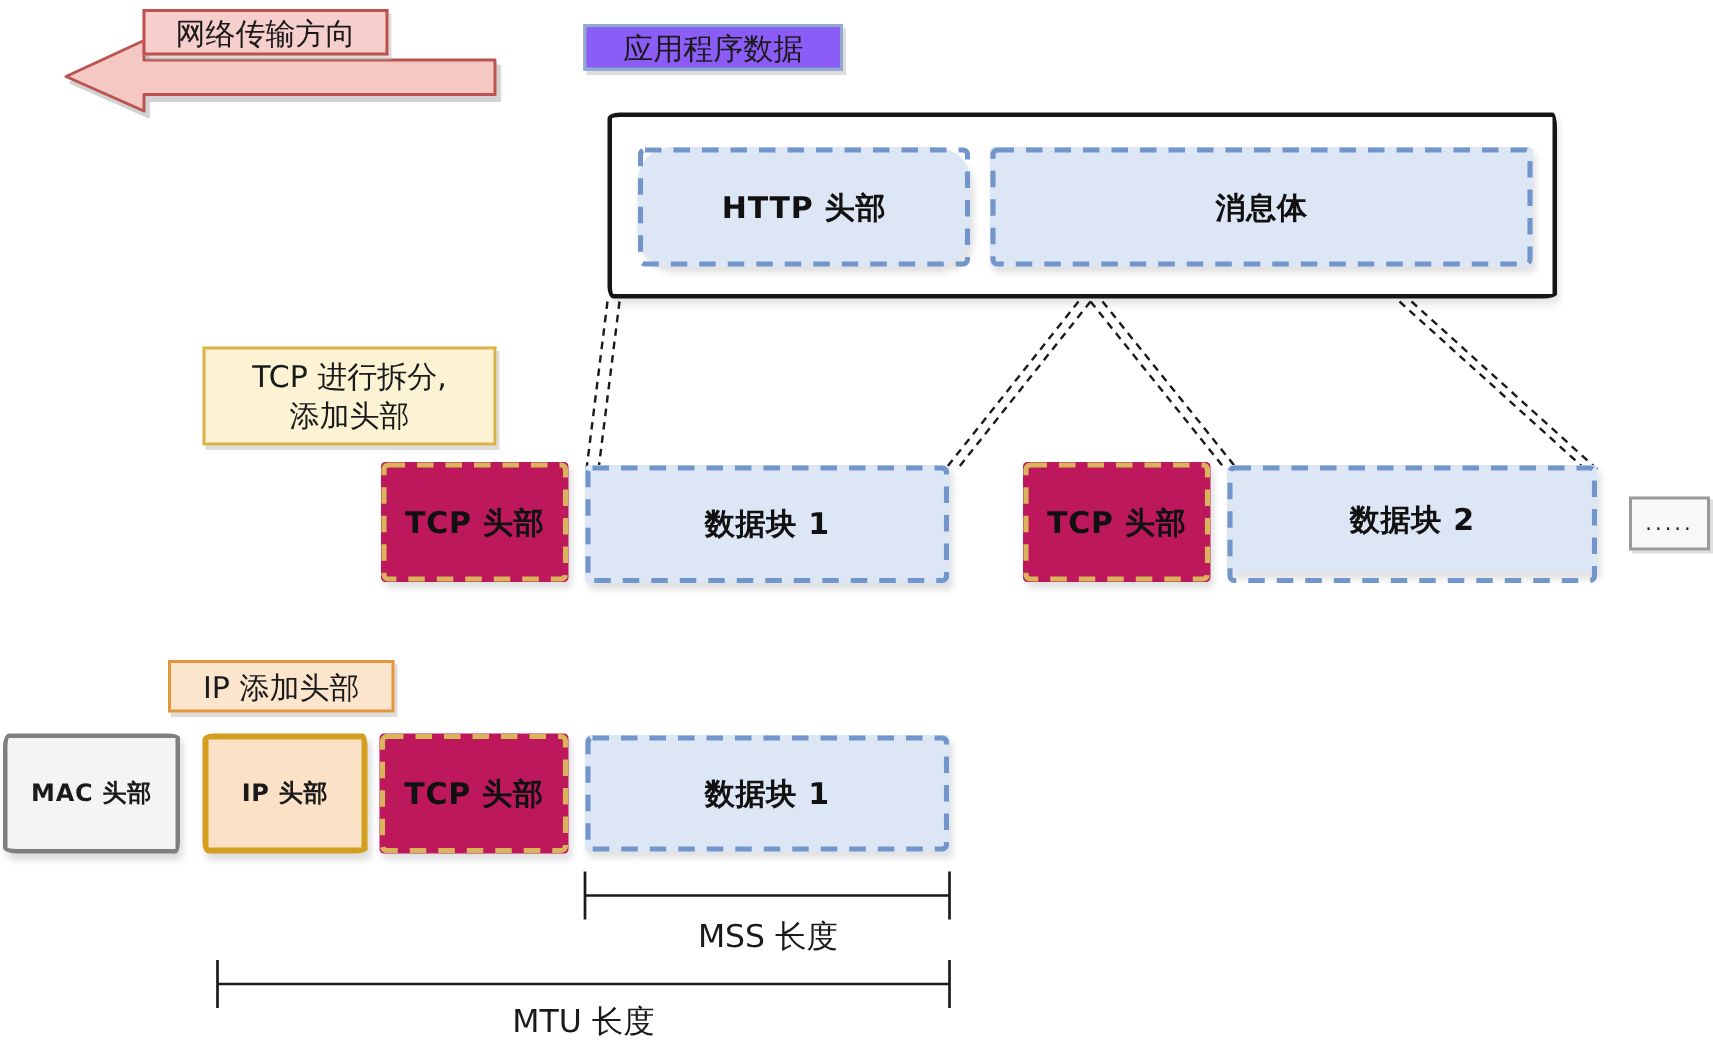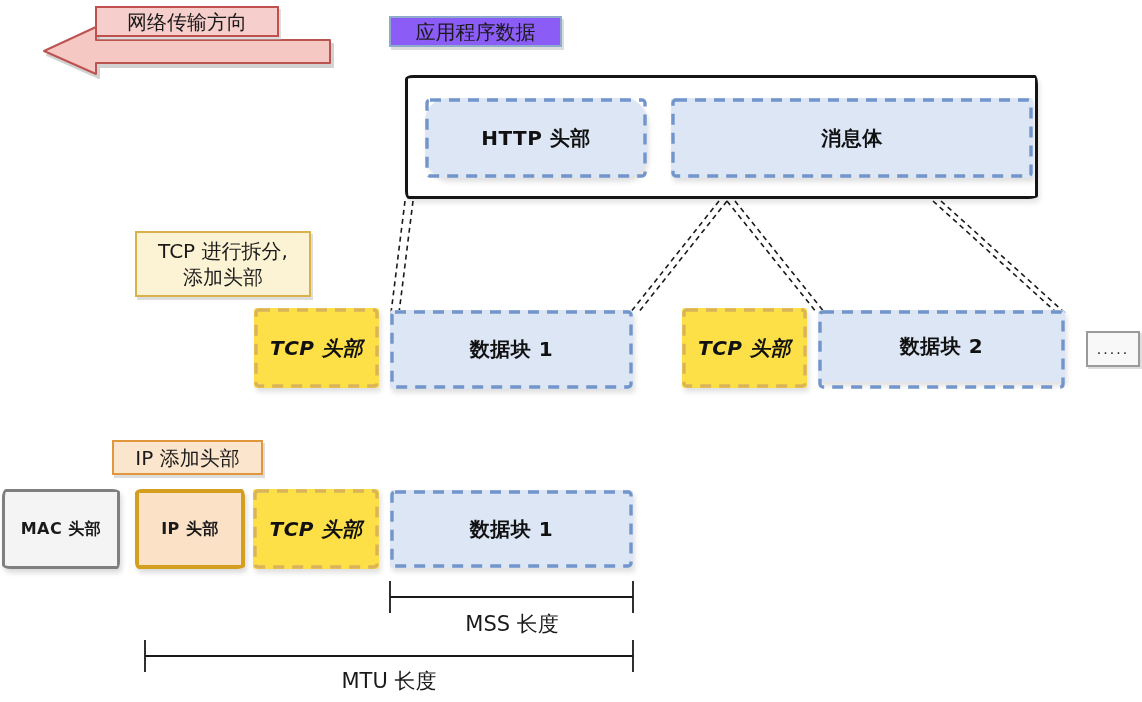--- a/index.html
+++ b/index.html
@@ -7,38 +7,38 @@
     position:relative;width:1142px;height:702px;background:#ffffff;overflow:hidden;
     font-family:"DejaVu Sans",sans-serif;color:#1a1a1a;
   }
   .overlay{position:absolute;left:0;top:0;width:1142px;height:702px;pointer-events:none;z-index:0;}
   .arrow-svg{position:absolute;left:38px;top:24px;z-index:1;filter:drop-shadow(3px 4px 0 #d2d2d2);}
   .note{
     position:absolute;z-index:2;display:flex;align-items:center;justify-content:center;
     font-size:20px;line-height:1.3;text-align:center;box-sizing:border-box;
     box-shadow:2px 3px 0 rgba(180,180,180,.45);
   }
-  .note.pink{left:95px;top:6px;width:184px;height:31px;background:#f6cecb;border:2px solid #c0504d;justify-content:center;}
+  .note.pink{left:95px;top:6px;width:164px;height:31px;background:#f6cecb;border:2px solid #c0504d;justify-content:center;}
   .note.blue{left:389px;top:16px;width:173px;height:31px;background:#8b5cf6;border:2px solid #8eaacc;}
-  .note.yellow{left:135px;top:231px;width:176px;height:66px;background:#fcf3d4;border:2px solid #d9b34a;flex-direction:column;}
+  .note.yellow{left:135px;top:231px;width:196px;height:66px;background:#fcf3d4;border:2px solid #d9b34a;flex-direction:column;}
   .note.orange{left:112px;top:440px;width:151px;height:35px;background:#fce5cd;border:2px solid #e2973f;}
   .bigbox{
     position:absolute;left:405px;top:75px;width:633px;height:124px;box-sizing:border-box;z-index:1;
     background:#fff;border:3px solid #151515;
     border-radius:8px 3px 10px 4px / 4px 10px 3px 8px;
     box-shadow:2px 4px 5px rgba(0,0,0,.10);
   }
   .dashbox{
     position:absolute;display:flex;align-items:center;justify-content:center;z-index:2;
     font-weight:bold;font-size:20px;letter-spacing:.5px;box-sizing:border-box;
     box-shadow:2px 4px 5px rgba(0,0,0,.12);border-radius:3px;
   }
   .dashbox .lbl{position:relative;z-index:1;}
   .dashbox.bluefill{background:#dce6f5;color:#7295cb;}
-  .dashbox.yellowfill{background:#fde047;color:#d9b45a;font-style:italic;}
+  .dashbox.yellowfill{background:#be185d;color:#d9b45a;}
   .dashbox .lbl{color:#111;}
   .solidbox{
     position:absolute;display:flex;align-items:center;justify-content:center;z-index:2;
     font-weight:bold;font-size:16px;letter-spacing:.5px;box-sizing:border-box;
     box-shadow:2px 4px 5px rgba(0,0,0,.14);
   }
   .solidbox.mac{left:2px;top:489px;width:118px;height:80px;background:#f4f4f4;border:3px solid #7f7f7f;
     border-radius:4px 8px 3px 9px / 9px 3px 8px 4px;}
   .solidbox.ip{left:135px;top:489px;width:110px;height:80px;background:#fbe1c6;border:4px solid #d49f1e;
     border-radius:7px 3px 9px 4px / 4px 9px 3px 7px;align-items:center;}
@@ -47,21 +47,21 @@
     background:#f8f8f8;border:2px solid #9a9a9a;display:flex;align-items:center;justify-content:center;
     font-size:14px;letter-spacing:2px;color:#222;box-shadow:2px 2px 0 #dedede;
   }
   .measure-label{
     position:absolute;z-index:2;font-size:21px;color:#1a1a1a;text-align:center;
   }
   .measure-label.mss{left:391px;top:610px;width:242px;}
   .measure-label.mtu{left:145px;top:667px;width:488px;}
   
   .pos-http{left:17px;top:20px;width:222px;height:80px;border-radius:23px;}      
-  .pos-body{left:252px;top:20px;width:362px;height:80px;margin-left:11px;}     
+  .pos-body{left:252px;top:20px;width:362px;height:80px;}     
   .pos-tcp1{left:254px;top:308px;width:125px;height:80px;}
   .pos-data1{left:390px;top:310px;width:243px;height:79px;}
   .pos-tcp2{left:682px;top:308px;width:125px;height:80px;}
   .pos-data2{left:818px;top:310px;width:247px;height:72px;}
   .pos-tcp3{left:253px;top:489px;width:126px;height:80px;}
   .pos-data1b{left:390px;top:490px;width:243px;height:78px;}
 </style>
 </head>
 <body>
 

